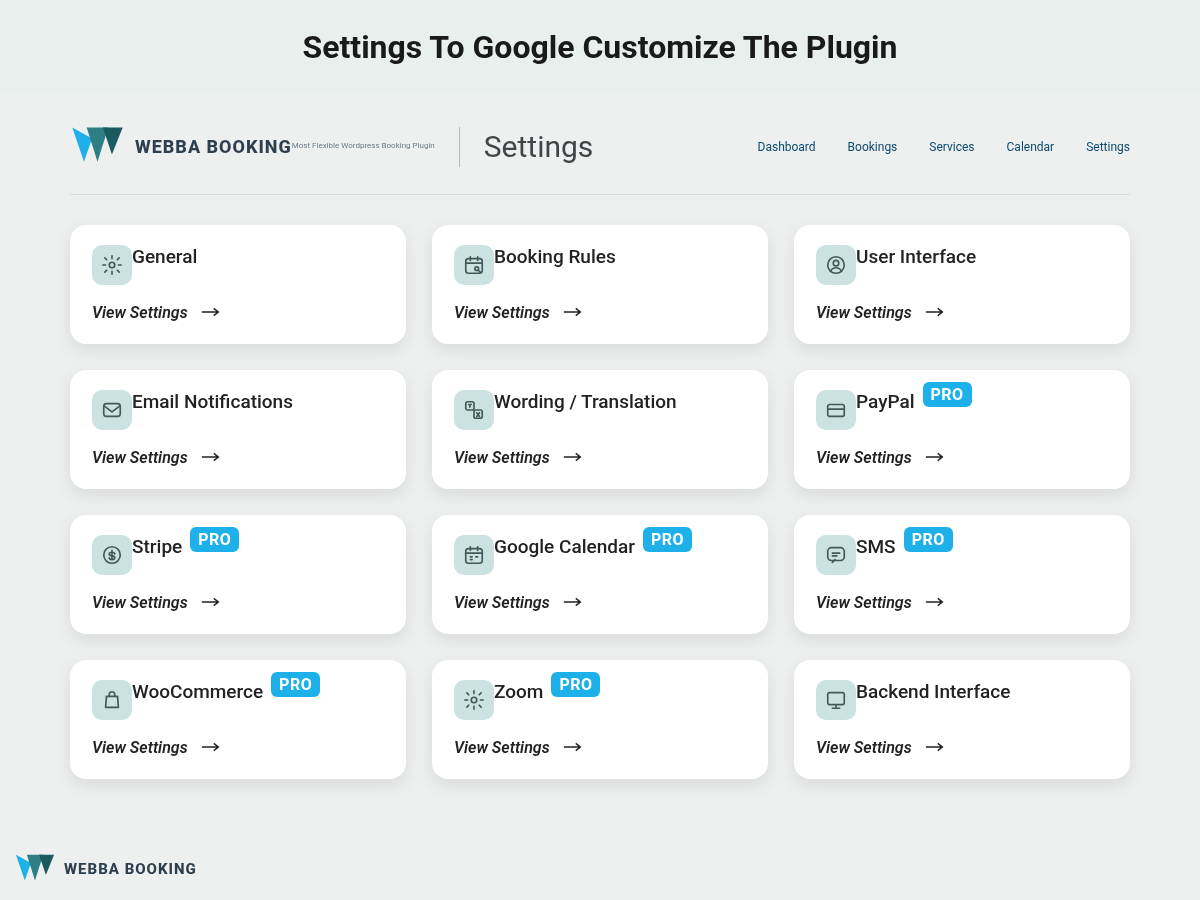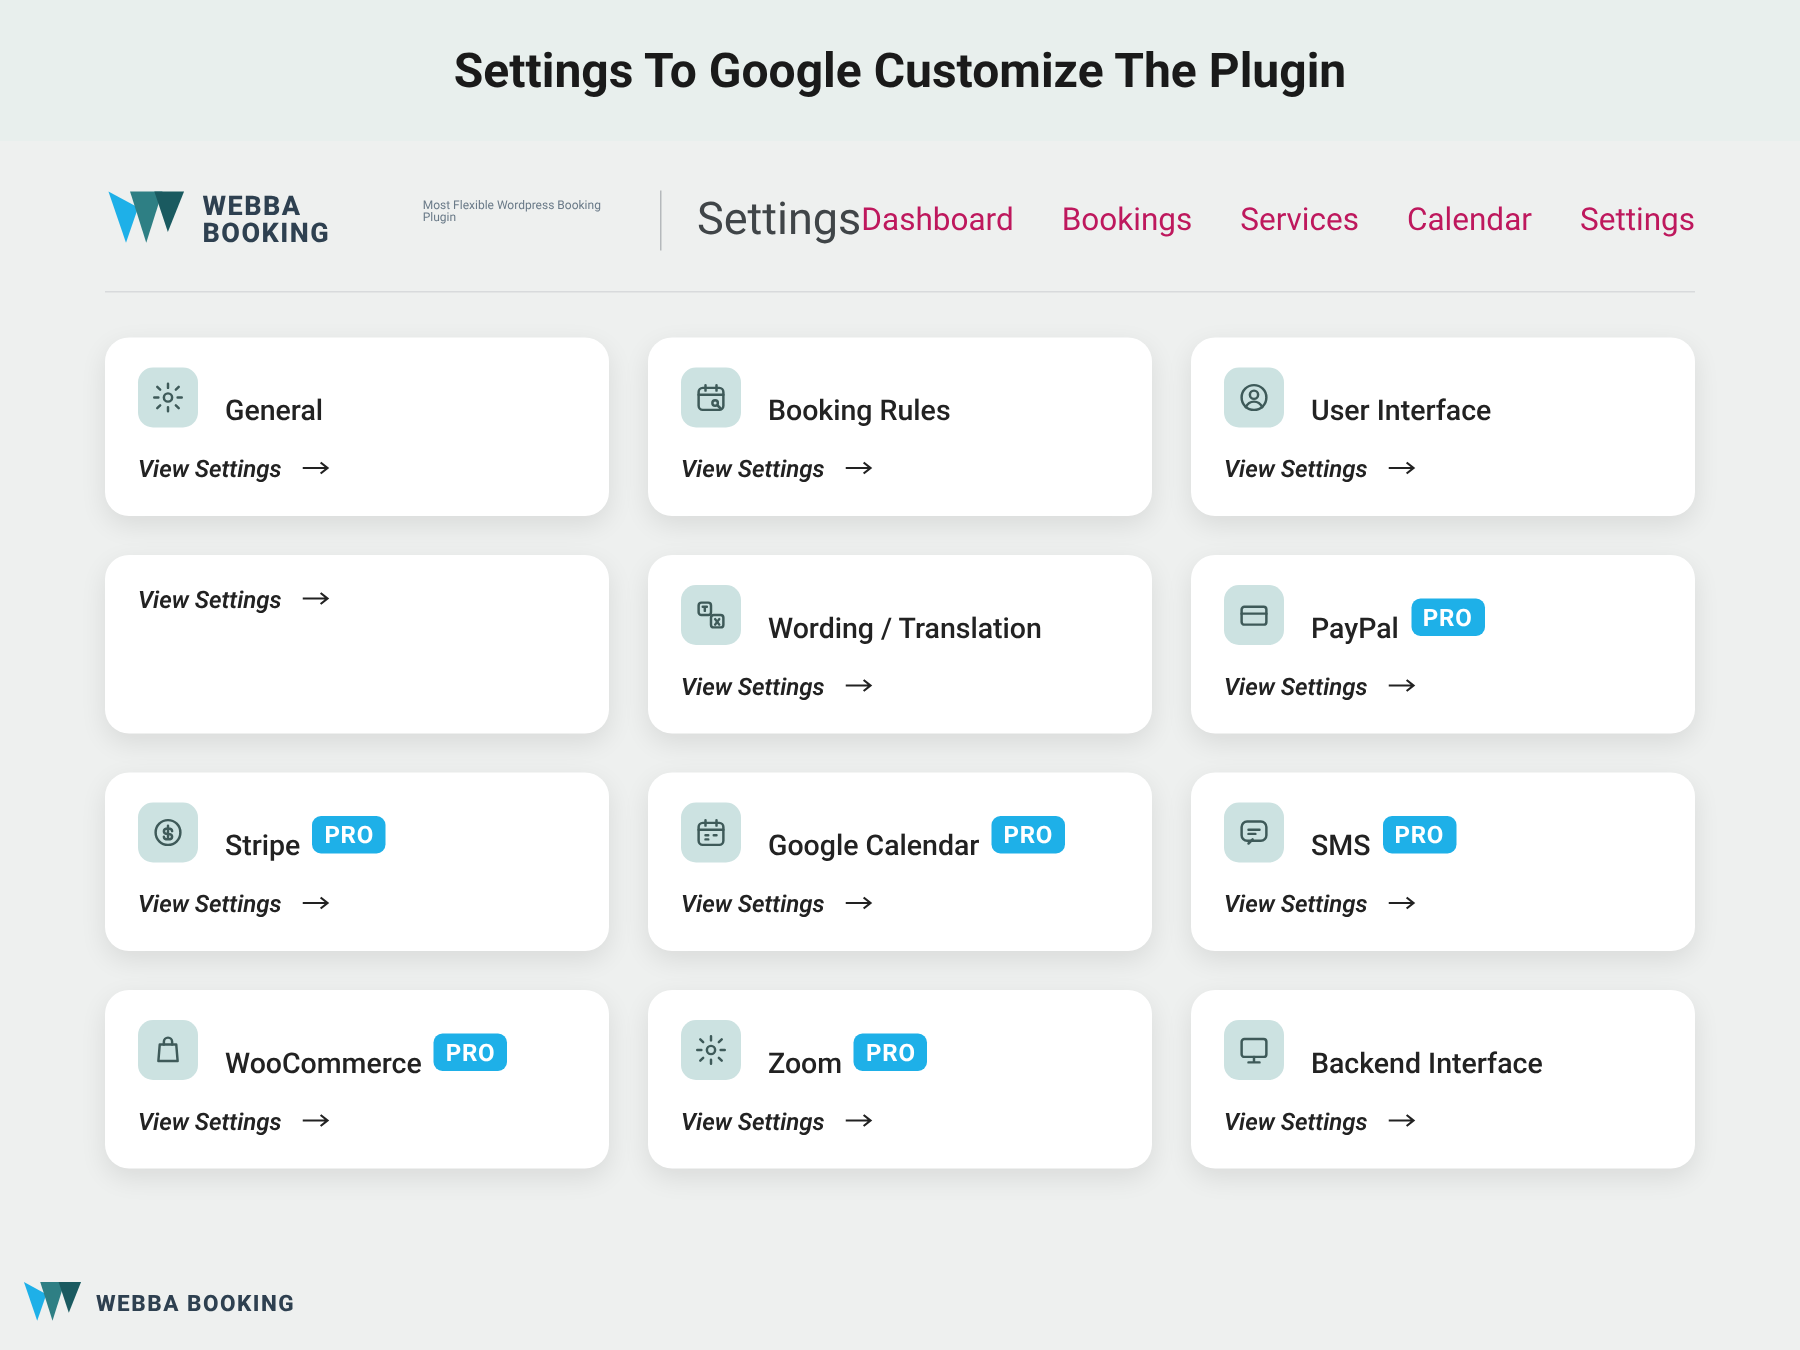--- a/index.html
+++ b/index.html
@@ -8,25 +8,25 @@
 .banner h1 { font-size: 32px; font-weight: 700; color: #1a1a1a; }
 .header { display: flex; align-items: center; padding: 30px 70px 25px 70px; }
 .logo { display: flex; align-items: center; gap: 10px; }
 .logo-mark { width: 55px; height: 45px; flex-shrink:0; }
 .logo-text { display: flex; flex-direction: row; line-height: 1; }
 .logo-name { font-size: 18px; font-weight: 800; letter-spacing: 1px; color: #2e4050; }
 .logo-tag { font-size: 8px; color: #6a7a88; margin-top: 4px; }
 .vsep { width: 1px; height: 40px; background: #b5b9bc; margin: 0 24px; }
 .page-title { font-size: 30px; font-weight: 400; color: #404548; }
 .nav { margin-left: auto; display: flex; gap: 32px; }
-.nav a { font-size: 21px; color: #be185d; text-decoration: none; cursor: pointer; }
+.nav a { font-size: 12px; color: #0c4a6e; text-decoration: none; cursor: pointer; }
 .hrule { height: 1px; background: #d8dadc; margin: 0 70px 30px 70px; }
 .grid { display: grid; grid-template-columns: repeat(3, 1fr); gap: 26px; padding: 0 70px; }
 .card { background: #fff; border-radius: 16px; padding: 20px 22px 22px 22px; box-shadow: 0 6px 18px rgba(0,0,0,0.09); display: flex; flex-direction: column; gap: 18px; }
-.card-top { display: flex; align-items: flex-end; gap: 18px; }
+.card-top { display: flex; align-items: flex-start; }
 .icon-tile { width: 40px; height: 40px; border-radius: 10px; background: #cce2e1; display: flex; align-items: center; justify-content: center; flex-shrink:0; }
 .icon-tile svg { width: 22px; height: 22px; stroke: #3e5a59; fill: none; stroke-width: 1.8; }
 .card-title { font-size: 19px; font-weight: 500; color: #222; }
 .pro { background: #1eb0e8; color: #fff; font-size: 16px; font-weight: 700; padding: 3px 8px; border-radius: 6px; margin-left: 8px; letter-spacing: .5px; position: relative; top: -8px; }
 .view { display: flex; align-items: center; gap: 12px; font-size: 16px; font-weight: 600; color: #222; cursor: pointer; font-style: italic; }
 .view svg { width: 22px; height: 12px; stroke: #222; fill: none; stroke-width: 1.6; }
 .footer-logo { position: absolute; left: 14px; bottom: 14px; display: flex; align-items: center; gap: 8px; }
 .footer-logo .logo-mark { width: 42px; height: 34px; }
 .footer-logo .logo-name { font-size: 15px; }
 </style>
@@ -111,20 +111,29 @@
         <div class="card-title">User Interface</div>
       </div>
       <div class="view">
         <span>View Settings</span>
         <span><svg viewBox="0 0 24 12">
             <path d="M2 6h18M15 2l5 4-5 4"></path>
           </svg></span>
       </div>
     </div>
     <div class="card">
+      <div class="card-top">
+        <div class="icon-tile">
+          <svg viewBox="0 0 24 24" stroke-linecap="round" stroke-linejoin="round">
+            <rect x="3" y="5" width="18" height="14" rx="3"></rect>
+            <path d="M4 8l8 6 8-6"></path>
+          </svg>
+        </div>
+        <div class="card-title">Email Notifications</div>
+      </div>
       <div class="view">
         <span>View Settings</span>
         <span><svg viewBox="0 0 24 12">
             <path d="M2 6h18M15 2l5 4-5 4"></path>
           </svg></span>
       </div>
     </div>
     <div class="card">
       <div class="card-top">
         <div class="icon-tile">

